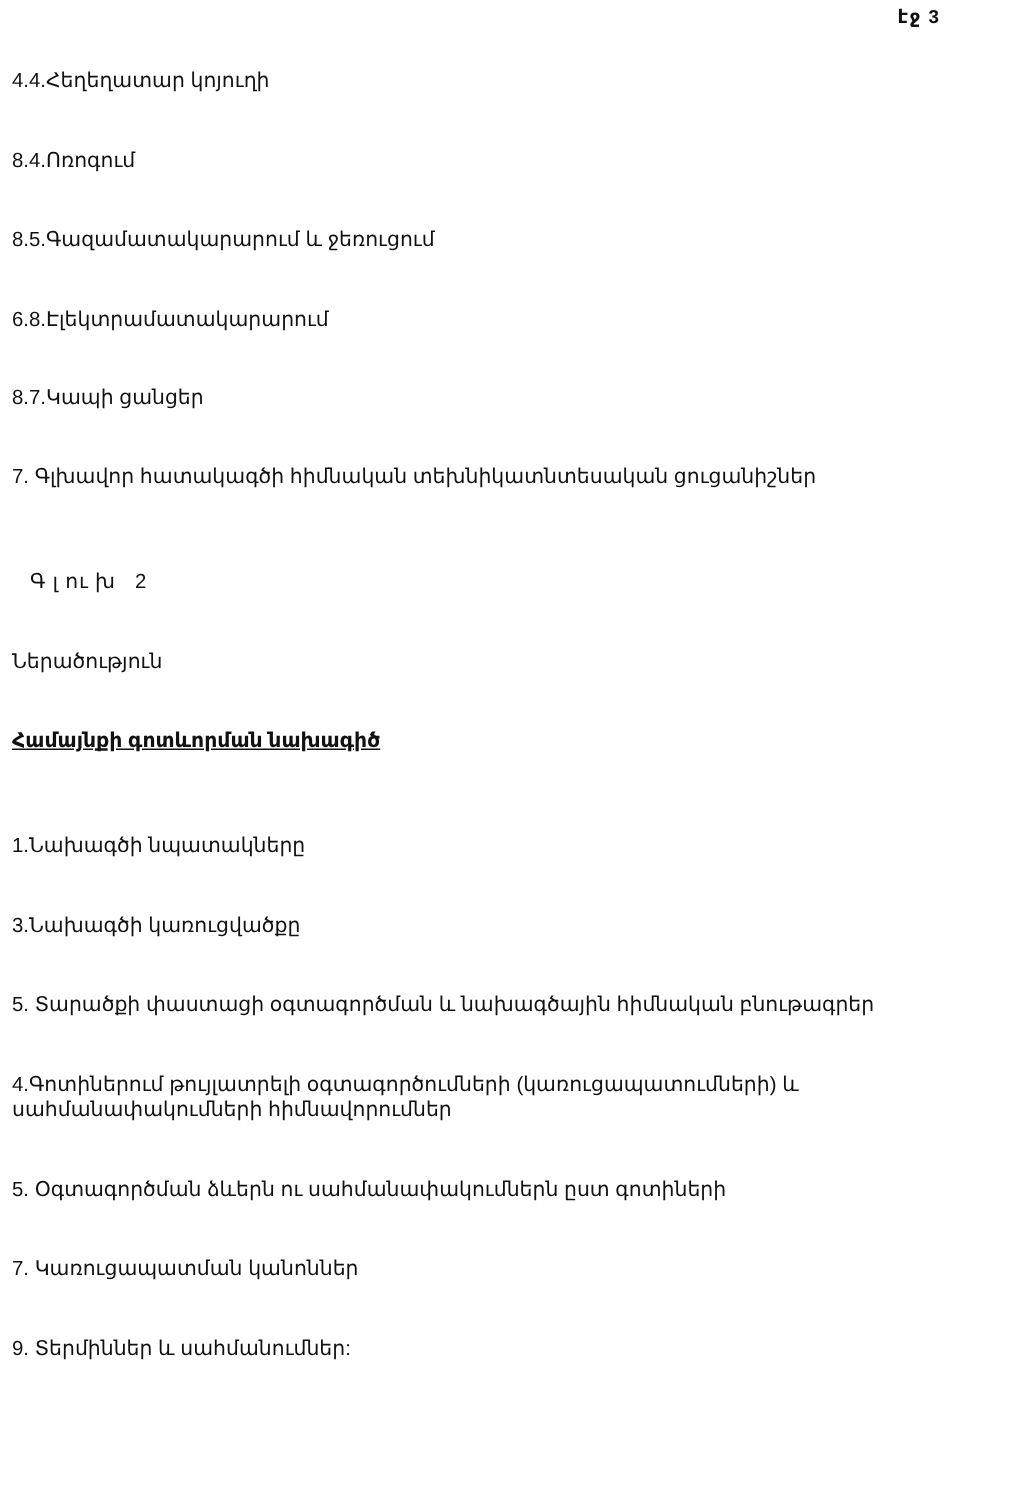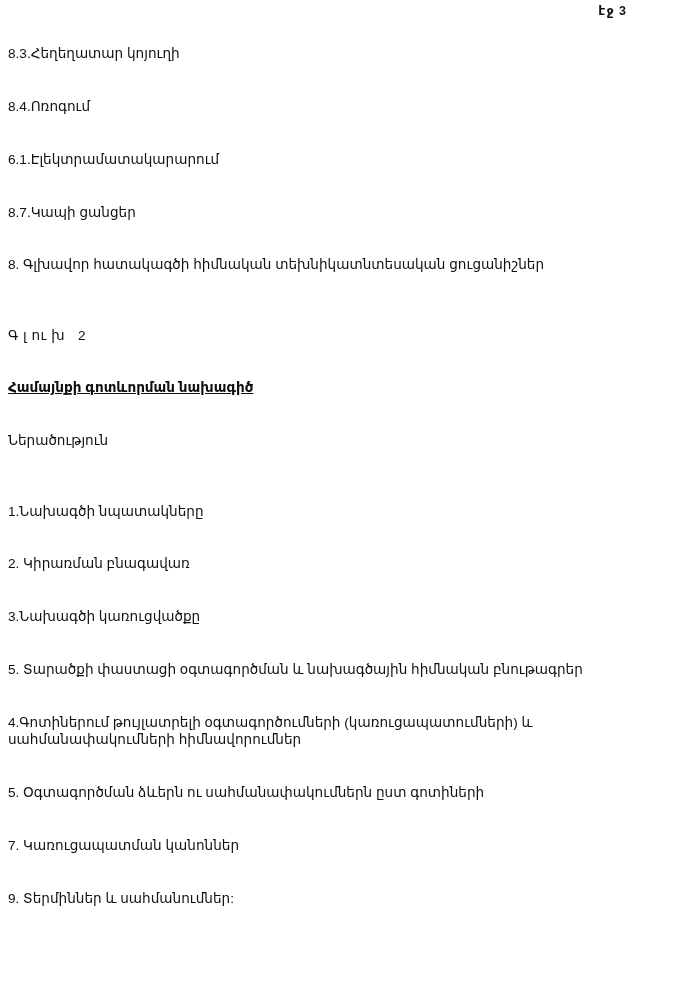--- a/index.html
+++ b/index.html
@@ -26,46 +26,46 @@
     font-size: 12.5px;
     font-weight: 700;
     letter-spacing: 1px;
   }
   .toc {
     font-size: 13.6px;
     line-height: 17.6px;
     white-space: pre-wrap;
   }
   .toc-line { min-height: 17.6px; }
-  .chapter-label { letter-spacing: 0.5px; }
+  .chapter-label { letter-spacing: 0.5px; margin-left: 12px; }
   .section-title {
     font-weight: 700;
     text-decoration: underline;
   }
 </style>
 </head>
 <body>
 
 <div class="page">
 
   <div class="page-number">էջ 3</div>
 
   <div class="toc">
-    <div class="toc-line">8.3.Հեղեղատար կոյուղի</div>
+    <div class="toc-line">4.4.Հեղեղատար կոյուղի</div>
     <div class="toc-line">8.4.Ոռոգում</div>
-    <div class="toc-line">6.1.Էլեկտրամատակարարում</div>
+    <div class="toc-line">8.5.Գազամատակարարում և ջեռուցում</div>
+    <div class="toc-line">6.8.Էլեկտրամատակարարում</div>
     <div class="toc-line">8.7.Կապի ցանցեր</div>
-    <div class="toc-line">8. Գլխավոր հատակագծի հիմնական տեխնիկատնտեսական ցուցանիշներ</div>
+    <div class="toc-line">7. Գլխավոր հատակագծի հիմնական տեխնիկատնտեսական ցուցանիշներ</div>
 
     <div class="toc-line chapter-label">Գ լ ու խ   2</div>
+    <div class="toc-line">Ներածություն</div>
     <div class="toc-line section-title">Համայնքի գոտևորման նախագիծ</div>
-    <div class="toc-line">Ներածություն</div>
 
     <div class="toc-line">1.Նախագծի նպատակները</div>
-    <div class="toc-line">2. Կիրառման բնագավառ</div>
     <div class="toc-line">3.Նախագծի կառուցվածքը</div>
     <div class="toc-line">5. Տարածքի փաստացի օգտագործման և նախագծային հիմնական բնութագրեր</div>
     <div class="toc-line">4.Գոտիներում թույլատրելի օգտագործումների (կառուցապատումների) և սահմանափակումների հիմնավորումներ</div>
     <div class="toc-line">5. Օգտագործման ձևերն ու սահմանափակումներն ըստ գոտիների</div>
     <div class="toc-line">7. Կառուցապատման կանոններ</div>
     <div class="toc-line">9. Տերմիններ և սահմանումներ:</div>
 
     
 
     

